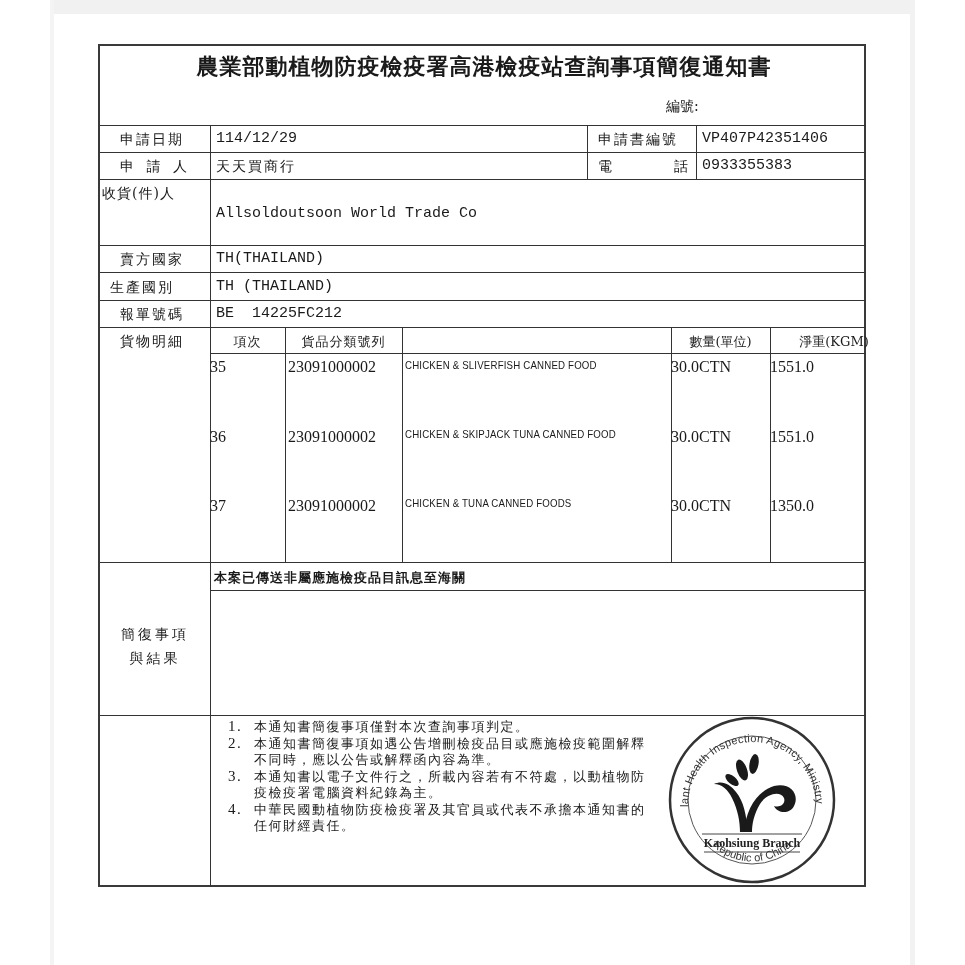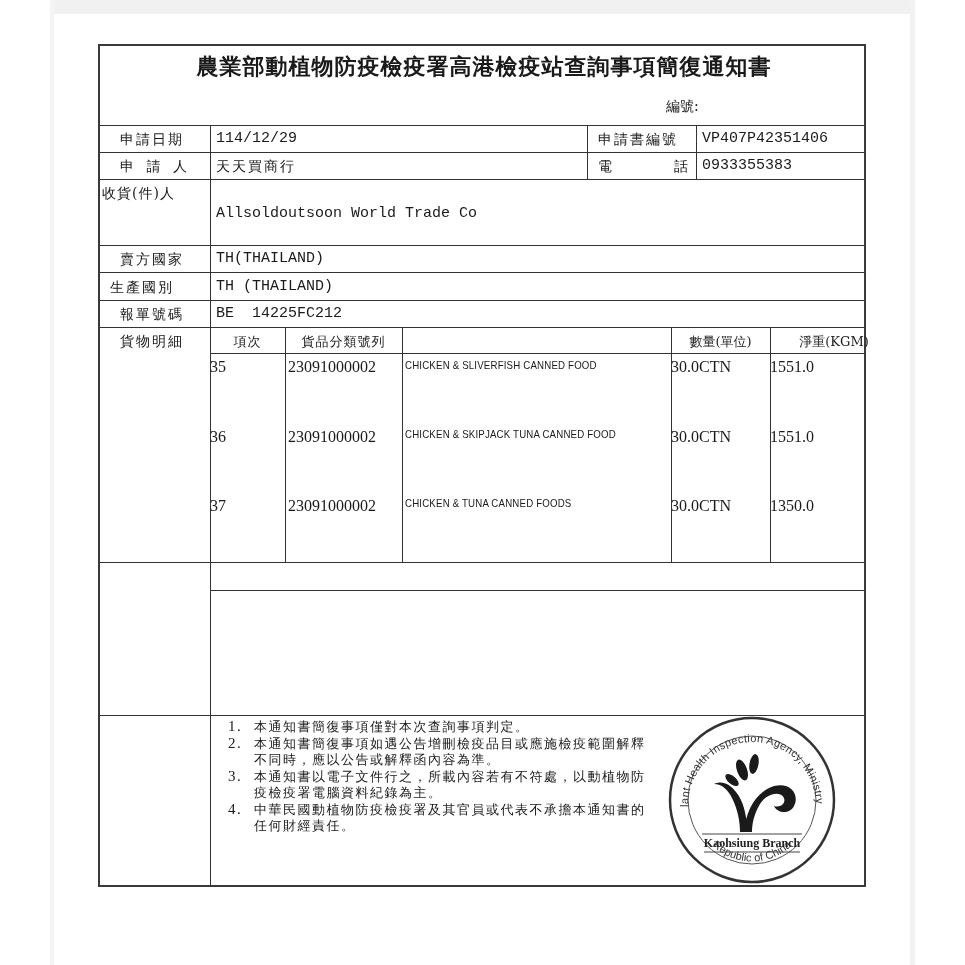--- a/index.html
+++ b/index.html
@@ -110,20 +110,25 @@
   </div>
 
   <div>
     <div class="cell-num" style="left:110px;top:451px;width:75px;">37</div>
     <div class="cell-code" style="left:188px;top:451px;">23091000002</div>
     <div class="cell-name" style="left:305px;top:451px;">CHICKEN &amp; TUNA CANNED FOODS</div>
     <div class="cell-num" style="left:571px;top:451px;width:99px;">30.0CTN</div>
     <div class="cell-num" style="left:670px;top:451px;width:96px;">1350.0</div>
   </div>
 
+  <div class="notice" style="left:114px;top:523px;">本案已傳送非屬應施檢疫品目訊息至海關</div>
+  <div class="result-label" style="left:0;top:576px;width:110px;">
+    <div>簡復事項</div>
+    <div>與結果</div>
+  </div>
   <div class="abs" style="left:114px;top:550px;"></div>
 
   <div class="notes" style="left:128px;top:672px;width:426px;">
     <span class="n"><span class="num">1.</span><span>本通知書簡復事項僅對本次查詢事項判定。</span></span>
     <span class="n"><span class="num">2.</span><span>本通知書簡復事項如遇公告增刪檢疫品目或應施檢疫範圍解釋不同時，應以公告或解釋函內容為準。</span></span>
     <span class="n"><span class="num">3.</span><span>本通知書以電子文件行之，所載內容若有不符處，以動植物防疫檢疫署電腦資料紀錄為主。</span></span>
     <span class="n"><span class="num">4.</span><span>中華民國動植物防疫檢疫署及其官員或代表不承擔本通知書的任何財經責任。</span></span>
   </div>
 
   <div class="seal">

